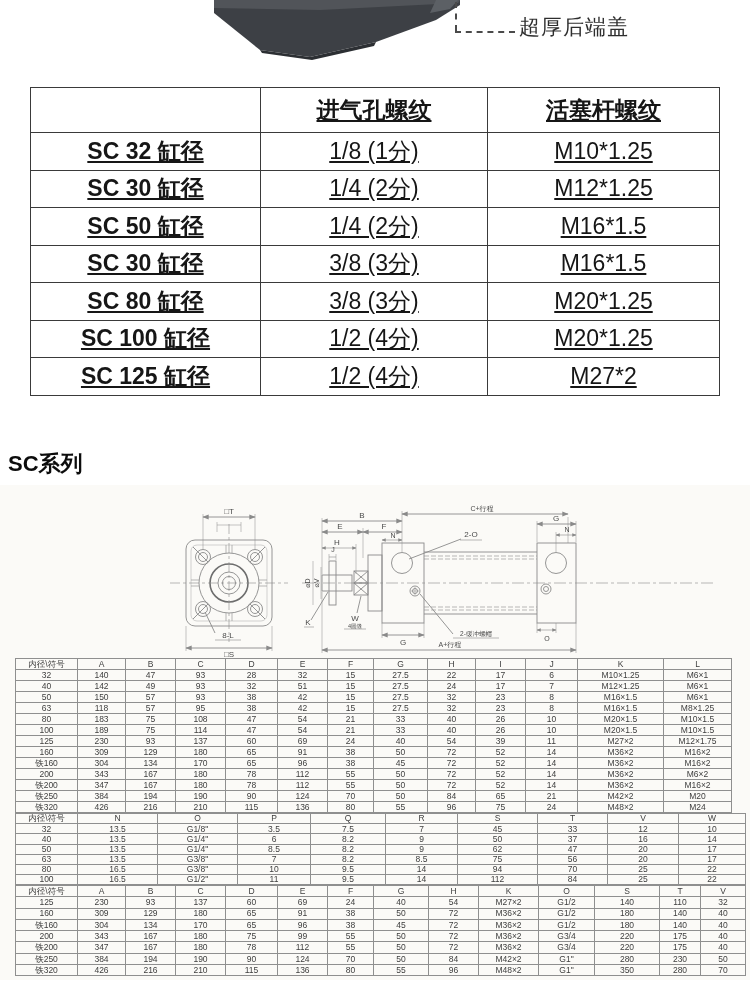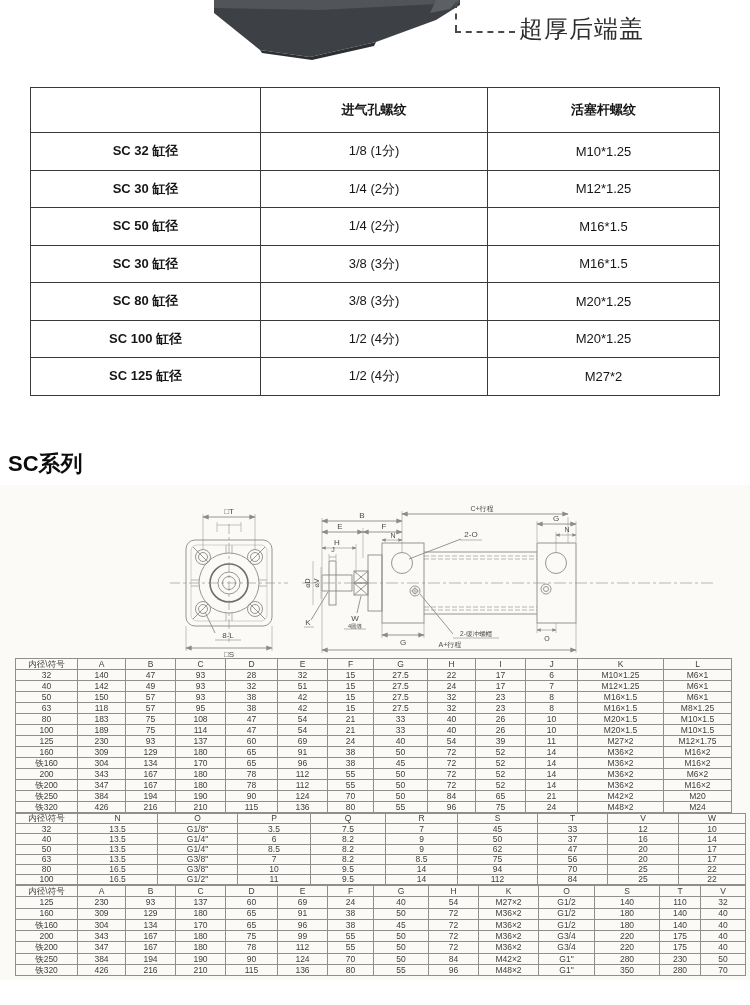--- a/index.html
+++ b/index.html
@@ -3,26 +3,26 @@
 <meta charset="utf-8">
 <style>
   html,body{margin:0;padding:0;}
   .page{position:relative;width:750px;height:1005px;background:#ffffff;overflow:hidden;
         font-family:"Liberation Sans", sans-serif;color:#1c1c1c;}
   .scan-bg{position:absolute;left:0;top:485px;width:750px;height:495px;background:#fbfaf7;}
   
   .photo{position:absolute;left:200px;top:0;width:280px;height:62px;}
   .dash-v{position:absolute;left:455px;top:2px;width:0;height:29px;border-left:2px dashed #4a4a4a;}
   .dash-h{position:absolute;left:455px;top:31px;width:60px;height:0;border-top:2px dashed #4a4a4a;}
-  .annotation{position:absolute;left:519px;top:13px;font-size:24px;color:#2e2e2e;letter-spacing:1px;}
+  .annotation{position:absolute;left:519px;top:13px;font-size:21px;color:#2e2e2e;letter-spacing:1px;}
   
   .spec-wrap{position:absolute;left:30px;top:87px;}
   table.spec{border-collapse:collapse;table-layout:fixed;width:689px;background:#fff;}
   table.spec th,table.spec td{border:1px solid #3a3a3a;text-align:center;vertical-align:middle;
-      font-size:13px;color:#161616;padding:0;overflow:hidden;white-space:nowrap;}
+      font-size:23px;color:#161616;padding:0;overflow:hidden;white-space:nowrap;text-decoration:underline;}
   table.spec thead tr{height:45px;}
   table.spec tbody tr{height:37.5px;}
   table.spec th{font-weight:700;}
   table.spec td:first-child{font-weight:700;}
   
   .series{position:absolute;left:8px;top:449px;font-size:22px;font-weight:700;color:#0c0c0c;}
   
   .drawing{position:absolute;left:10px;top:488px;}
   
   .dim-wrap{position:absolute;}

